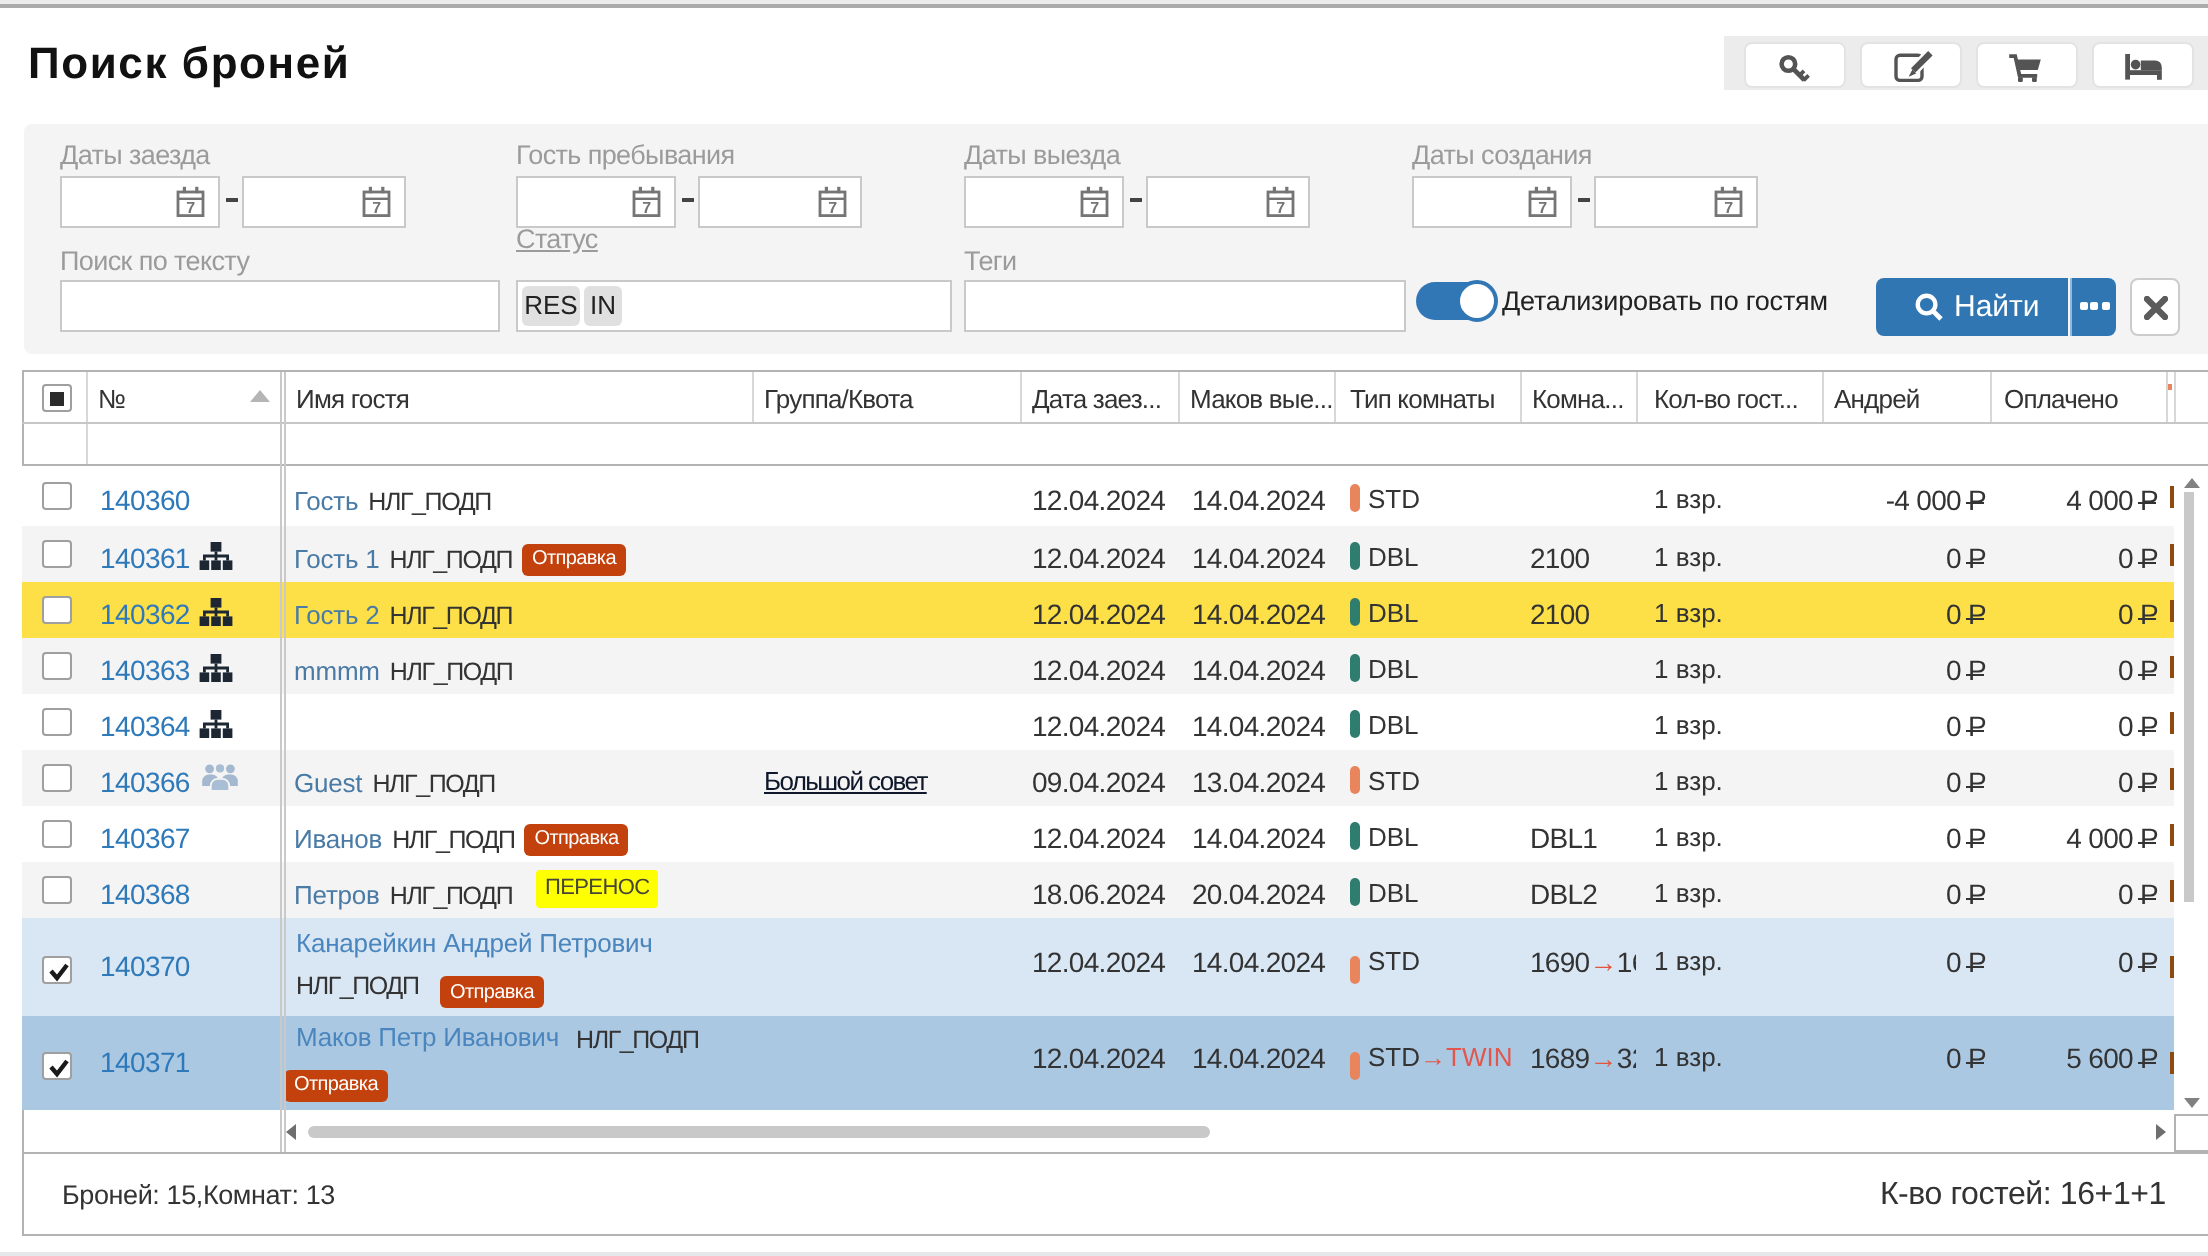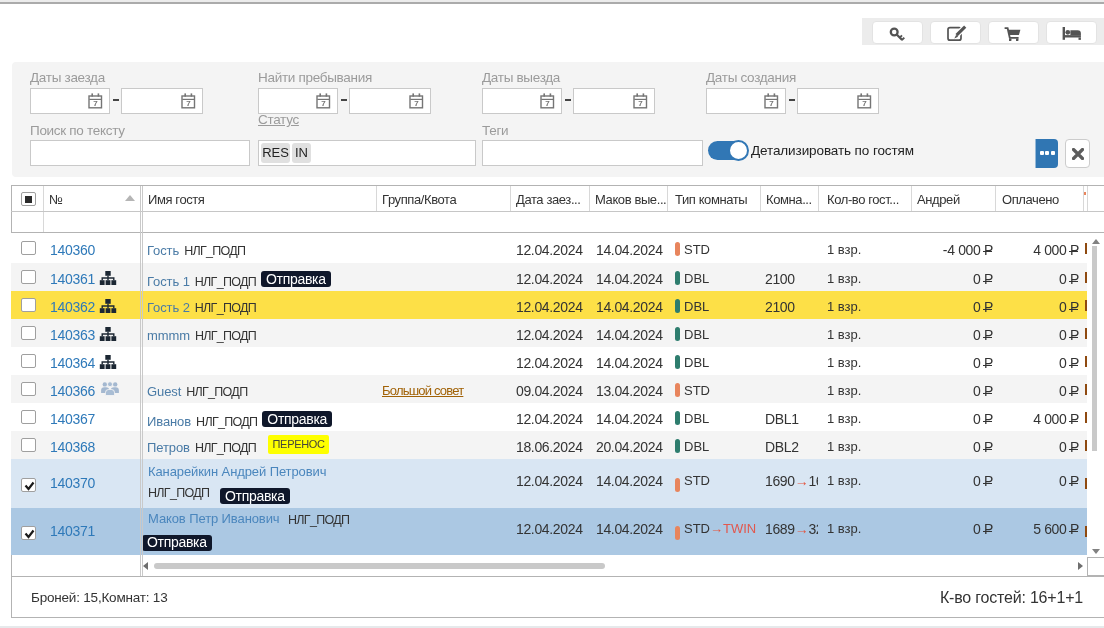--- a/index.html
+++ b/index.html
@@ -8,34 +8,35 @@
   font-family:"Liberation Sans", sans-serif; background:#fff; color:#333; }
 .abs { position:absolute; }
 .lbl { position:absolute; font-size:13.5px; color:#9b9b9b; white-space:nowrap; letter-spacing:-0.3px; }
 .inp { position:absolute; background:#fff; border:1px solid #c9c9c9; }
 .hdrtxt { position:absolute; font-size:13px; color:#333; white-space:nowrap; letter-spacing:-0.4px; }
 .cell { position:absolute; font-size:14px; letter-spacing:-0.35px; color:#333; white-space:nowrap; }
 .c13 { position:absolute; font-size:13px; color:#333; white-space:nowrap; }
 .num { position:absolute; font-size:14px; letter-spacing:-0.3px; color:#2e79b9; white-space:nowrap; }
 .gname { font-size:13px; letter-spacing:-0.1px; color:#4a7ba6; }
 .org { font-size:12.5px; letter-spacing:-0.7px; color:#333; }
-.badge { display:inline-block; background:#0f172a; color:#fff; font-size:14px; letter-spacing:-0.3px;
+.badge { display:inline-block; background:#c2410c; color:#fff; font-size:10px; letter-spacing:-0.3px;
   padding:1.5px 5px; border-radius:3px; line-height:13px; vertical-align:2px; }
 .cb { position:absolute; width:15px; height:14px; background:#fff;
   border:1px solid #9f9f9f; border-radius:2px; }
 .vline { position:absolute; width:1px; background:#d8d8d8; }
 .rub { position:relative; display:inline-block; }
 .rub i { font-style:normal; }
 .rub u { position:absolute; left:-1px; top:9.5px; width:8.5px; height:1.3px; background:#333; text-decoration:none; }
 </style>
 </head>
 <body>
 <div class="page">
 <div class="abs" style="left:0;top:0;width:1104px;height:2px;background:#ececec;"></div>
 <div class="abs" style="left:0;top:2px;width:1104px;height:2px;background:#ababab;"></div>
+<div class="abs" style="left:14px;top:21px;font-size:22px;line-height:22px;font-weight:bold;letter-spacing:0.8px;color:#111;">Поиск броней</div>
 <div class="abs" style="left:862px;top:18px;width:242px;height:27px;background:#ececec;"></div>
 <div class="abs" style="left:872px;top:21px;width:51px;height:23px;background:#fff;border:1px solid #e3e3e3;border-radius:4px;">
       <svg style="position:absolute;left:15px;top:4px" width="20" height="18" viewBox="0 0 20 18">
         <circle cx="6.2" cy="6" r="3.4" fill="none" stroke="#545454" stroke-width="2.3"></circle>
         <line x1="8.7" y1="8.5" x2="14.2" y2="14" stroke="#545454" stroke-width="2.3"></line>
         <line x1="11.5" y1="11.9" x2="14" y2="9.4" stroke="#545454" stroke-width="1.9"></line>
         <line x1="13.8" y1="14.2" x2="16.3" y2="11.7" stroke="#545454" stroke-width="1.9"></line>
       </svg>
     </div>
 <div class="abs" style="left:930px;top:21px;width:51px;height:23px;background:#fff;border:1px solid #e3e3e3;border-radius:4px;">
@@ -58,21 +59,21 @@
       <svg style="position:absolute;left:15px;top:5px" width="20" height="14" viewBox="0 0 20 14">
         <rect x="0.6" y="0" width="2.4" height="12.8" fill="#545454"></rect>
         <circle cx="5.8" cy="5.3" r="2.4" fill="#545454"></circle>
         <path d="M8.4 3.2 h7.2 a3.3 3.3 0 0 1 3.3 3.3 v1.6 h-10.5 z" fill="#545454"></path>
         <rect x="3" y="8.1" width="15.9" height="2.4" fill="#545454"></rect>
         <rect x="16.5" y="10.5" width="2.4" height="2.4" fill="#545454"></rect>
       </svg>
     </div>
 <div class="abs" style="left:12px;top:62px;width:1092px;height:115px;background:#f4f4f4;border-radius:4px 0 0 4px;"></div>
 <div class="lbl" style="left:30px;top:70px;">Даты заезда</div>
-<div class="lbl" style="left:258px;top:70px;">Найти пребывания</div>
+<div class="lbl" style="left:258px;top:70px;">Гость пребывания</div>
 <div class="lbl" style="left:482px;top:70px;">Даты выезда</div>
 <div class="lbl" style="left:706px;top:70px;">Даты создания</div>
 <div class="inp" style="left:30px;top:88px;width:80px;height:26px;"></div>
 <div class="abs" style="left:88px;top:93px;"><svg width="15" height="16" viewBox="0 0 15 16">
         <rect x="1" y="3" width="12.5" height="11.8" fill="#fff" stroke="#757575" stroke-width="1.4"></rect>
         <line x1="1.3" y1="6.4" x2="13.2" y2="6.4" stroke="#757575" stroke-width="1.2"></line>
         <rect x="3.4" y="0.4" width="1.6" height="3.2" fill="#757575"></rect>
         <rect x="9.6" y="0.4" width="1.6" height="3.2" fill="#757575"></rect>
         <text x="7.4" y="13.4" font-size="8" font-weight="bold" fill="#757575" text-anchor="middle" font-family="Liberation Sans">7</text>
       </svg></div>
@@ -140,20 +141,27 @@
 <div class="lbl" style="left:258px;top:112px;text-decoration:underline;">Статус</div>
 <div class="lbl" style="left:482px;top:123px;">Теги</div>
 <div class="inp" style="left:30px;top:140px;width:220px;height:26px;"></div>
 <div class="inp" style="left:258px;top:140px;width:218px;height:26px;"></div>
 <div class="inp" style="left:482px;top:140px;width:221px;height:26px;"></div>
 <div class="abs" style="left:261px;top:143px;width:29px;height:20px;background:#e0e0e0;border-radius:3px;font-size:13px;color:#222;text-align:center;line-height:20px;">RES</div>
 <div class="abs" style="left:292px;top:143px;width:19px;height:20px;background:#e0e0e0;border-radius:3px;font-size:13px;color:#222;text-align:center;line-height:20px;">IN</div>
 <div class="abs" style="left:708px;top:141px;width:40px;height:19px;background:#3177b5;border-radius:9.5px;"></div>
 <div class="abs" style="left:728px;top:140px;width:21px;height:21px;background:#fff;border:2px solid #3177b5;border-radius:50%;"></div>
 <div class="abs" style="left:751px;top:143px;font-size:13.5px;letter-spacing:-0.1px;color:#222;">Детализировать по гостям</div>
+<div class="abs" style="left:938px;top:139px;width:96px;height:29px;background:#3076b3;border-radius:4px 0 0 4px;color:#fff;">
+<svg style="position:absolute;left:19px;top:7px;" width="15" height="15" viewBox="0 0 16 16">
+        <circle cx="6.7" cy="6.7" r="4.7" fill="none" stroke="#fff" stroke-width="2.3"></circle>
+        <line x1="10.2" y1="10.2" x2="14.4" y2="14.4" stroke="#fff" stroke-width="2.6"></line>
+      </svg>
+<span style="position:absolute;left:39px;top:6px;font-size:15px;">Найти</span>
+</div>
 <div class="abs" style="left:1035px;top:139px;width:23px;height:29px;background:#3076b3;border-radius:0 4px 4px 0;border-left:1px solid #95b9d8;">
 <span style="position:absolute;left:3.5px;top:12px;width:4px;height:4px;background:#fff;border-radius:1px;"></span>
 <span style="position:absolute;left:9px;top:12px;width:4px;height:4px;background:#fff;border-radius:1px;"></span>
 <span style="position:absolute;left:14.5px;top:12px;width:4px;height:4px;background:#fff;border-radius:1px;"></span>
 </div>
 <div class="abs" style="left:1065px;top:139px;width:25px;height:29px;background:#fff;border:1px solid #ccc;border-radius:4px;">
 <svg style="position:absolute;left:5.5px;top:8px;" width="12" height="12" viewBox="0 0 12 12">
         <path d="M1.5 1.5 L10.5 10.5 M10.5 1.5 L1.5 10.5" stroke="#5c5c5c" stroke-width="3.2" stroke-linecap="round"></path>
       </svg>
 </div>
@@ -294,21 +302,21 @@
             <circle cx="14.2" cy="4.4" r="2.2"></circle>
             <path d="M0.1 13 v-2.4 a3.3 3.3 0 0 1 3.3-3.3 h1.6 a3.3 3.3 0 0 1 3.3 3.3 v2.4 z"></path>
             <path d="M9.7 13 v-2.4 a3.3 3.3 0 0 1 3.3-3.3 h1.6 a3.3 3.3 0 0 1 3.3 3.3 v2.4 z"></path>
           </g>
           <g fill="#a9bdd4" stroke="#f4f4f4" stroke-width="0.9">
             <circle cx="9" cy="4.2" r="2.5"></circle>
             <path d="M4.4 15.5 v-2.7 a3.4 3.4 0 0 1 3.4-3.4 h2.4 a3.4 3.4 0 0 1 3.4 3.4 v2.7 z"></path>
           </g>
         </svg></span>
       <span class="cell" style="left:136px;top:8px;"><span class="gname">Guest</span><span class="org" style="margin-left:5px;">НЛГ_ПОДП</span></span>
-      <span class="c13" style="left:371px;top:8px;letter-spacing:-0.8px;color:#a16207;text-decoration:underline;">Большой совет</span>
+      <span class="c13" style="left:371px;top:8px;letter-spacing:-0.8px;color:#0f172a;text-decoration:underline;">Большой совет</span>
       <span class="cell" style="left:505px;top:8px;">09.04.2024</span>
       <span class="cell" style="left:585px;top:8px;">13.04.2024</span>
       <span style="position:absolute;left:664px;top:8px;width:5px;height:14px;background:#e8855d;border-radius:2.5px;"></span>
       <span class="c13" style="left:673px;top:8.2px;">STD</span>
       <span class="c13" style="left:816px;top:8.2px;">1 взр.</span>
       <span class="cell" style="right:94px;top:8px;">0 <span class="rub"><i>Р</i><u></u></span></span>
       <span class="cell" style="right:8px;top:8px;">0 <span class="rub"><i>Р</i><u></u></span></span>
       <span style="position:absolute;left:1074px;top:9px;width:2px;height:11px;background:#8f4a10;"></span>
     </div>
 <div class="abs" style="left:11px;top:403px;width:1076px;height:28px;background:#ffffff;">

